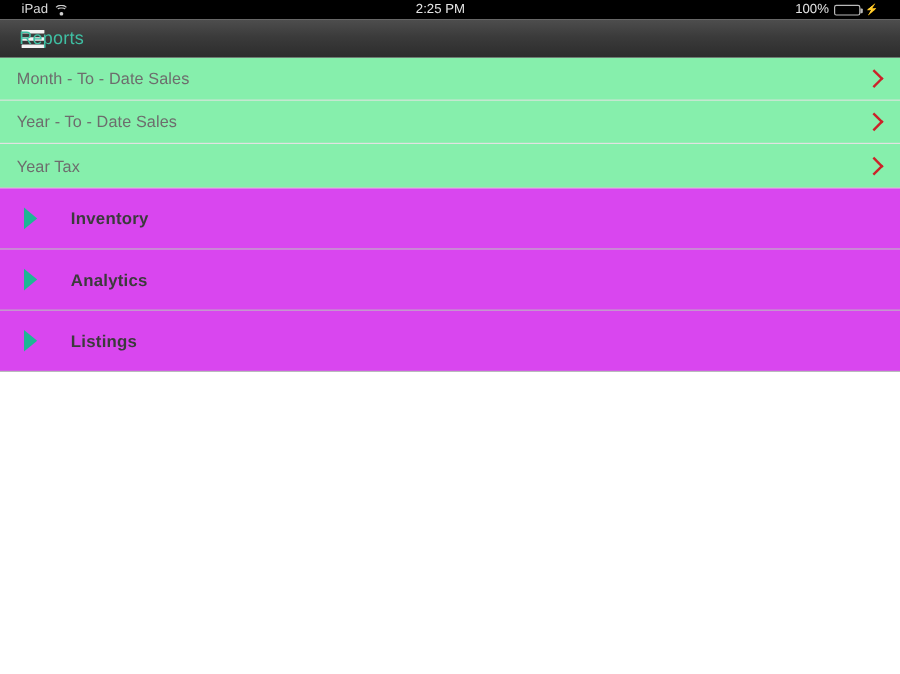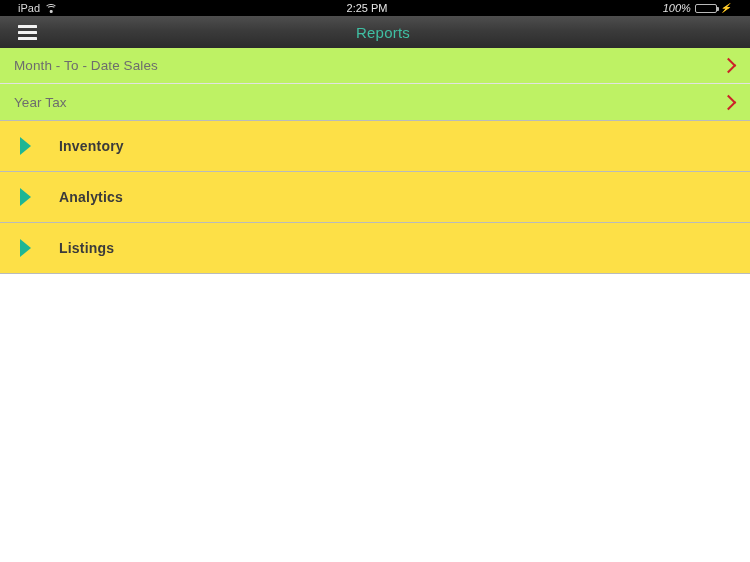--- a/index.html
+++ b/index.html
@@ -73,21 +73,20 @@
     font-weight: normal;
     pointer-events: none;
   }
   .status-right {
     margin-left: auto;
     display: flex;
     align-items: center;
     gap: 4px;
     font-size: 11px;
     color: #e2e2e2;
-    font-style: italic;
   }
   .battery {
     width: 22px;
     height: 9px;
     border: 1px solid #b9b9b9;
     border-radius: 2px;
     position: relative;
     box-sizing: border-box;
     padding: 1px;
   }
@@ -133,21 +132,21 @@
   .hamburger span {
     display: block;
     height: 3px;
     background: #f2f2f2;
     border-radius: 0.5px;
   }
   .nav-title {
     position: absolute;
     left: 16px;
     right: 0;
-    text-align: center;
+    text-align: left;
     font-size: 15px;
     color: #3fbfa3;
     letter-spacing: 0.2px;
     pointer-events: none;
   }
 
   
   .content {
     background: #ffffff;
   }
@@ -173,21 +172,21 @@
   .section-header-open .section-label {
     color: #ffffff;
     font-size: 14px;
     font-weight: bold;
     margin-left: 24px;
     letter-spacing: 0.2px;
   }
 
   .row {
     height: 36px;
-    background: #bef264;
+    background: #86efac;
     display: flex;
     align-items: center;
     box-sizing: border-box;
     padding: 0 14px;
     border-bottom: 1px solid #e2e2e2;
     cursor: pointer;
   }
   .row:last-of-type { border-bottom: none; }
   .row-label {
     font-size: 13.5px;
@@ -204,21 +203,21 @@
     transform: rotate(45deg);
     flex: 0 0 auto;
   }
 
   .rows-block {
     border-bottom: 1px solid #b9bbbb;
   }
 
   .section-header-closed {
     height: 51px;
-    background: #fde047;
+    background: #d946ef;
     display: flex;
     align-items: center;
     box-sizing: border-box;
     padding: 0 12px;
     border-bottom: 1px solid #b9bbbb;
     cursor: pointer;
   }
   .tri-right {
     width: 0;
     height: 0;
@@ -275,20 +274,24 @@
 
 <div class="content">
 
 
   <div class="rows-block">
     <div class="row">
       <span class="row-label">Month - To - Date Sales</span>
       <span class="chev"></span>
     </div>
     <div class="row">
+      <span class="row-label">Year - To - Date Sales</span>
+      <span class="chev"></span>
+    </div>
+    <div class="row">
       <span class="row-label">Year Tax</span>
       <span class="chev"></span>
     </div>
   </div>
 
   <div class="section-header-closed">
     <span class="tri-right"></span>
     <span class="section-label">Inventory</span>
   </div>
 

